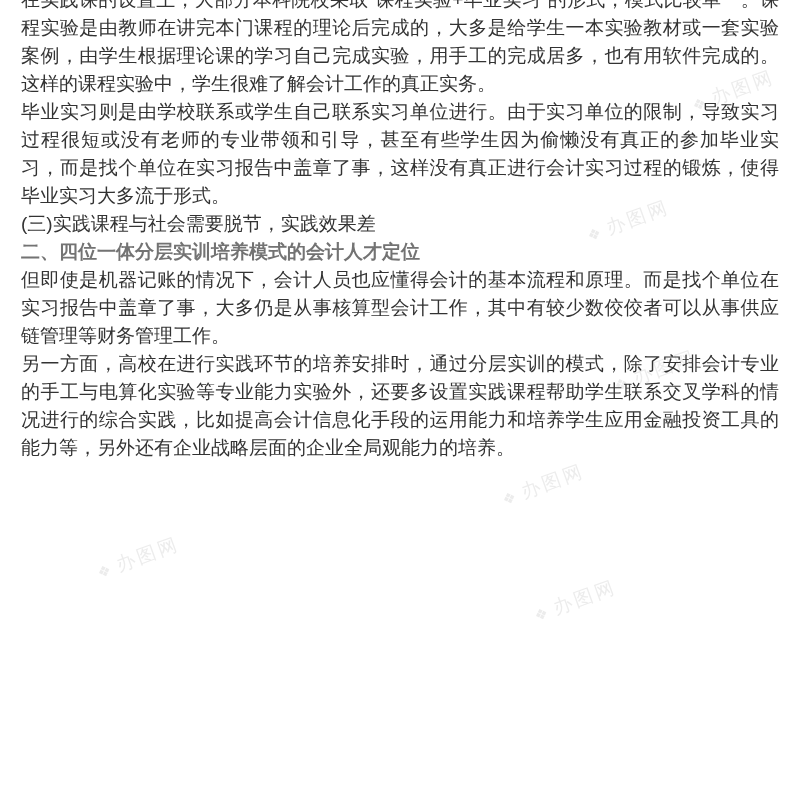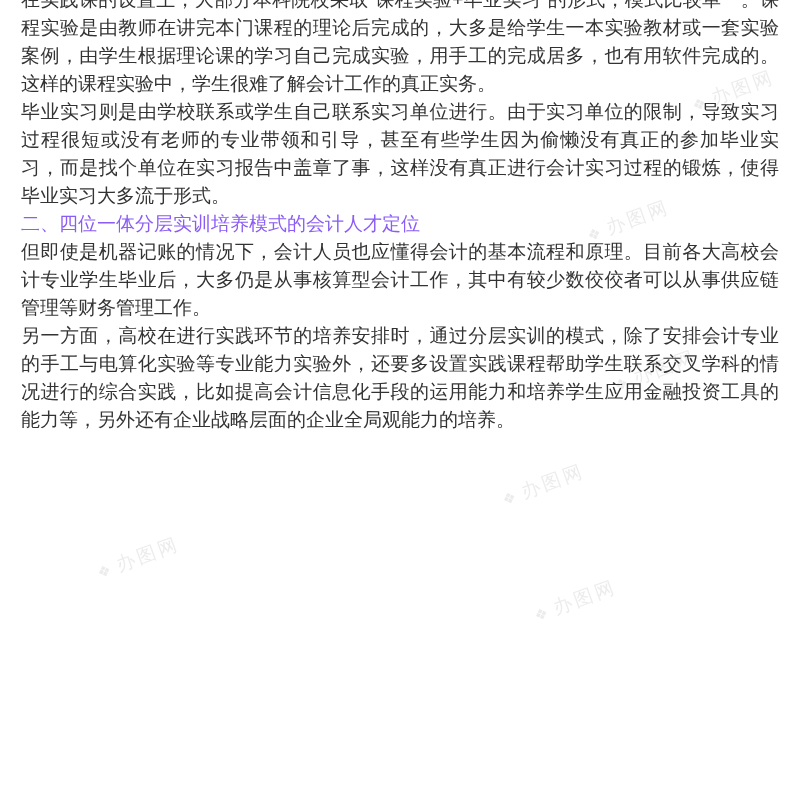--- a/index.html
+++ b/index.html
@@ -27,22 +27,22 @@
     color: #333333;
     font-size: 19px;
     line-height: 28px;
     text-align: justify;
     word-break: break-all;
   }
   .content p {
     margin: 0;
   }
   .section-heading {
-    font-weight: normal;
-    color: #8b5cf6;
+    font-weight: bold;
+    color: #737373;
   }
   .watermark-layer {
     position: absolute;
     inset: 0;
     z-index: 0;
     pointer-events: none;
   }
   .wm {
     position: absolute;
     color: #9a9a9a;
@@ -67,18 +67,19 @@
     <span class="wm" style="left:585px; top:208px;"><span class="wm-logo">❖</span><span>办图网</span></span>
     <span class="wm" style="left:612px; top:358px;"><span class="wm-logo">❖</span><span>办图网</span></span>
     <span class="wm" style="left:500px; top:472px;"><span class="wm-logo">❖</span><span>办图网</span></span>
     <span class="wm" style="left:532px; top:588px;"><span class="wm-logo">❖</span><span>办图网</span></span>
     <span class="wm" style="left:95px; top:545px;"><span class="wm-logo">❖</span><span>办图网</span></span>
   </div>
 
   <div class="content">
     <p>在实践课的设置上，大部分本科院校采取“课程实验+毕业实习”的形式，模式比较单一。课程实验是由教师在讲完本门课程的理论后完成的，大多是给学生一本实验教材或一套实验案例，由学生根据理论课的学习自己完成实验，用手工的完成居多，也有用软件完成的。这样的课程实验中，学生很难了解会计工作的真正实务。</p>
     <p>毕业实习则是由学校联系或学生自己联系实习单位进行。由于实习单位的限制，导致实习过程很短或没有老师的专业带领和引导，甚至有些学生因为偷懒没有真正的参加毕业实习，而是找个单位在实习报告中盖章了事，这样没有真正进行会计实习过程的锻炼，使得毕业实习大多流于形式。</p>
+    <p>(三)实践课程与社会需要脱节，实践效果差</p>
     <p class="section-heading">二、四位一体分层实训培养模式的会计人才定位</p>
-    <p>但即使是机器记账的情况下，会计人员也应懂得会计的基本流程和原理。目前各大高校会计专业学生毕业后，大多仍是从事核算型会计工作，其中有较少数佼佼者可以从事供应链管理等财务管理工作。</p>
+    <p>但即使是机器记账的情况下，会计人员也应懂得会计的基本流程和原理。而是找个单位在实习报告中盖章了事，大多仍是从事核算型会计工作，其中有较少数佼佼者可以从事供应链管理等财务管理工作。</p>
     <p>另一方面，高校在进行实践环节的培养安排时，通过分层实训的模式，除了安排会计专业的手工与电算化实验等专业能力实验外，还要多设置实践课程帮助学生联系交叉学科的情况进行的综合实践，比如提高会计信息化手段的运用能力和培养学生应用金融投资工具的能力等，另外还有企业战略层面的企业全局观能力的培养。</p>
   </div>
 
 </div>
 
 </body></html>

